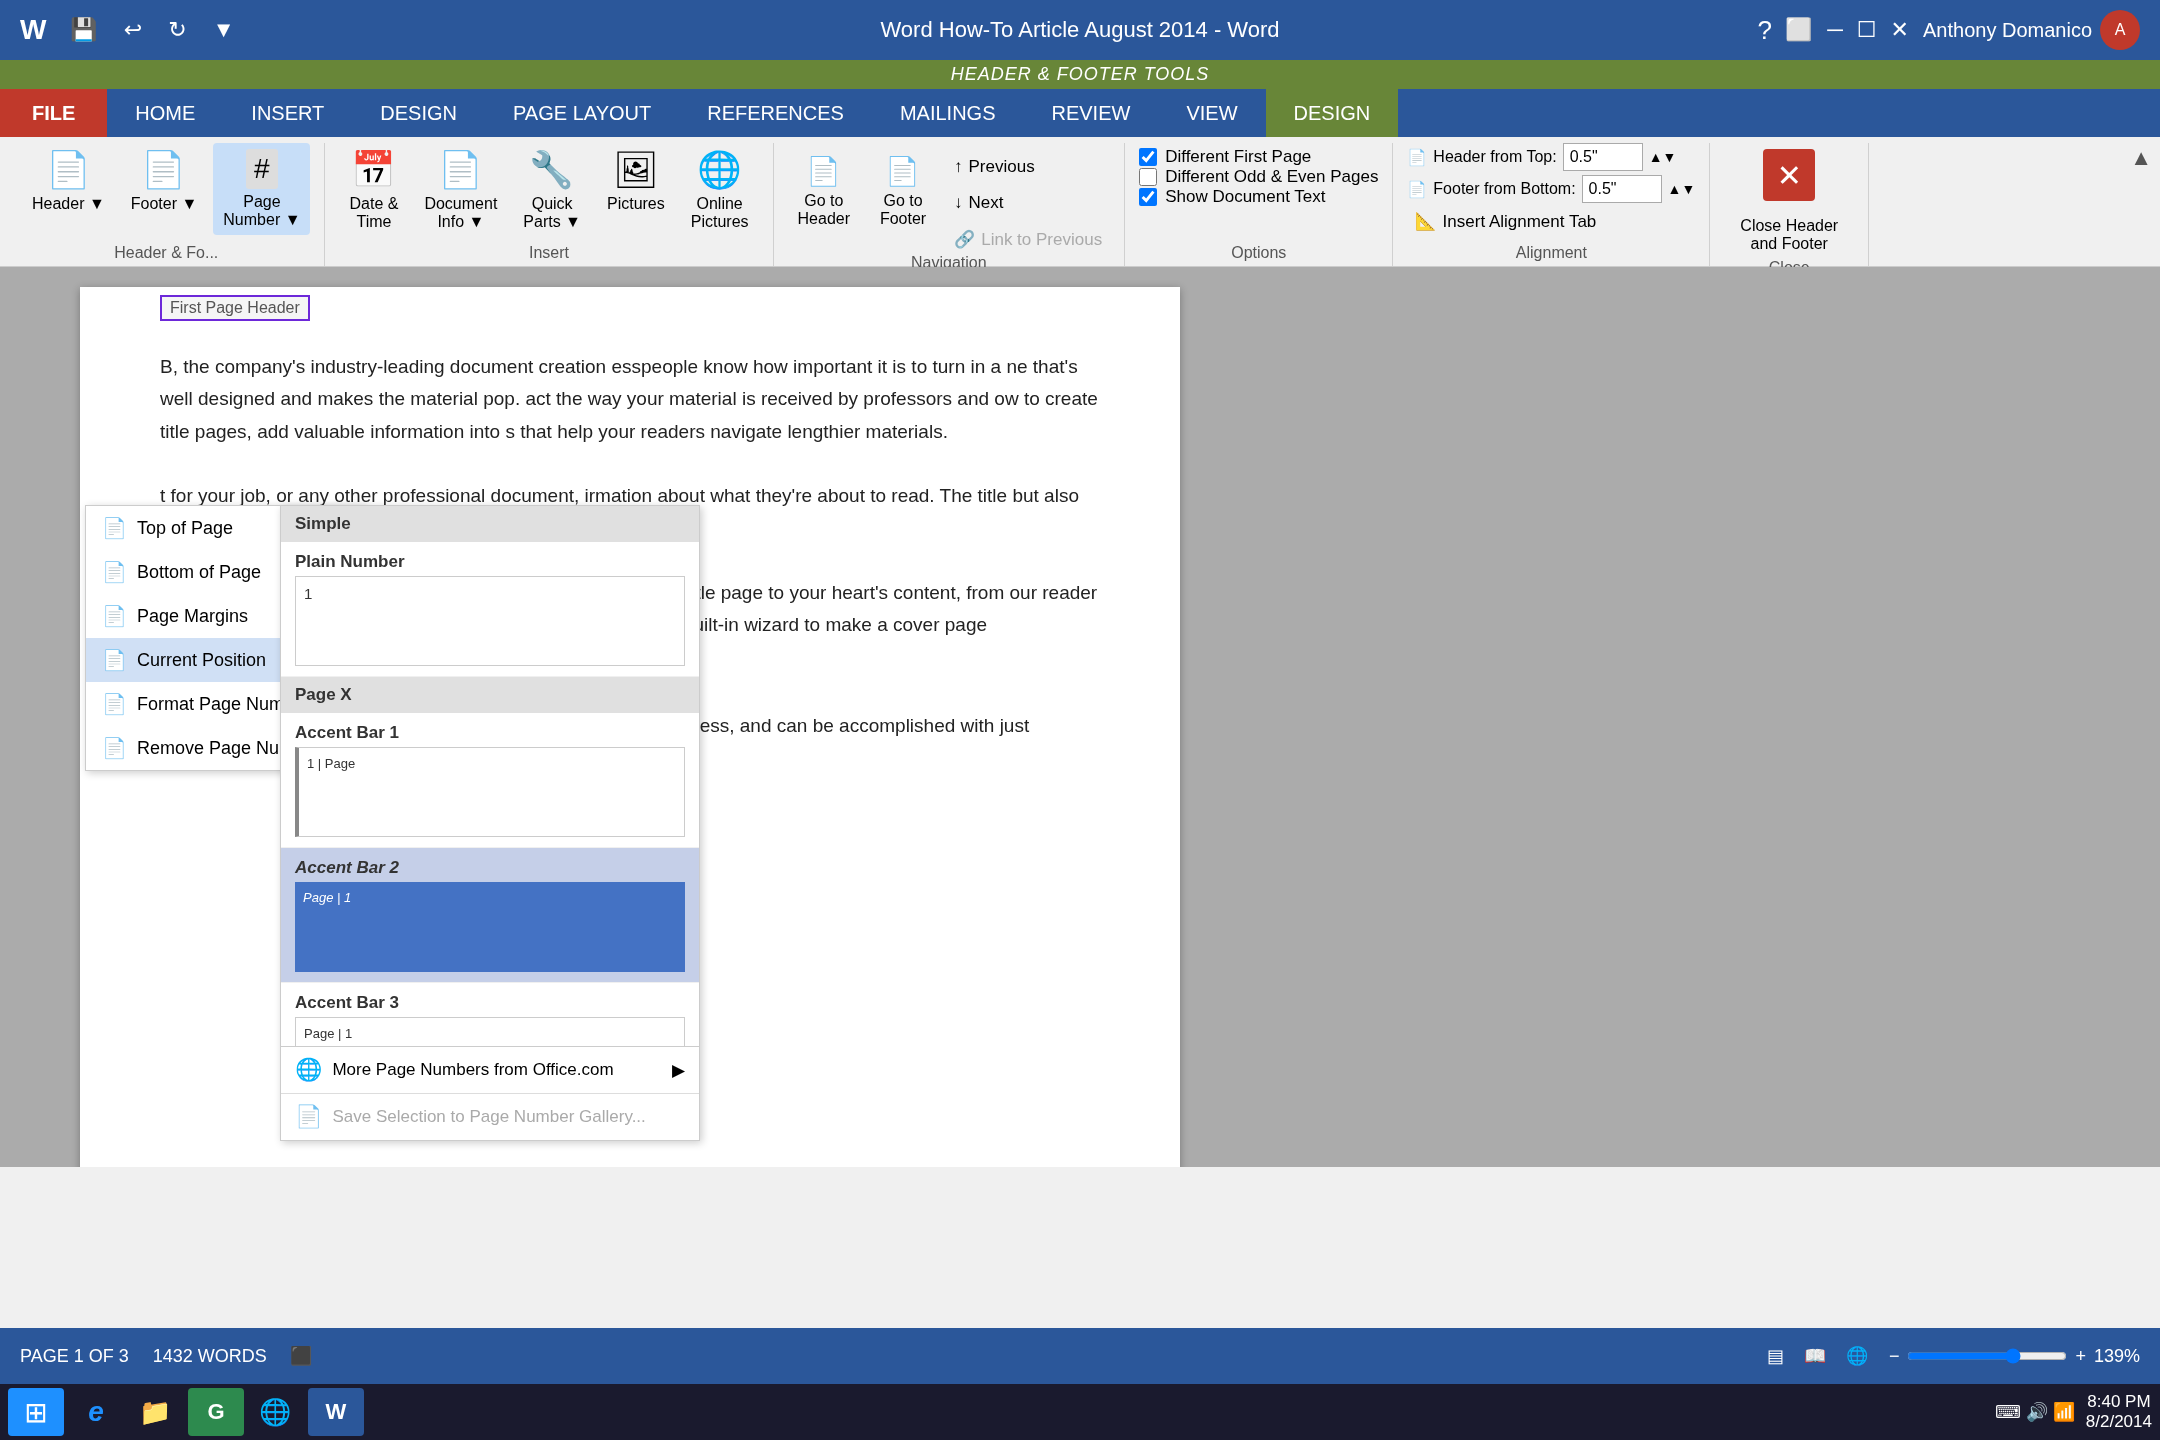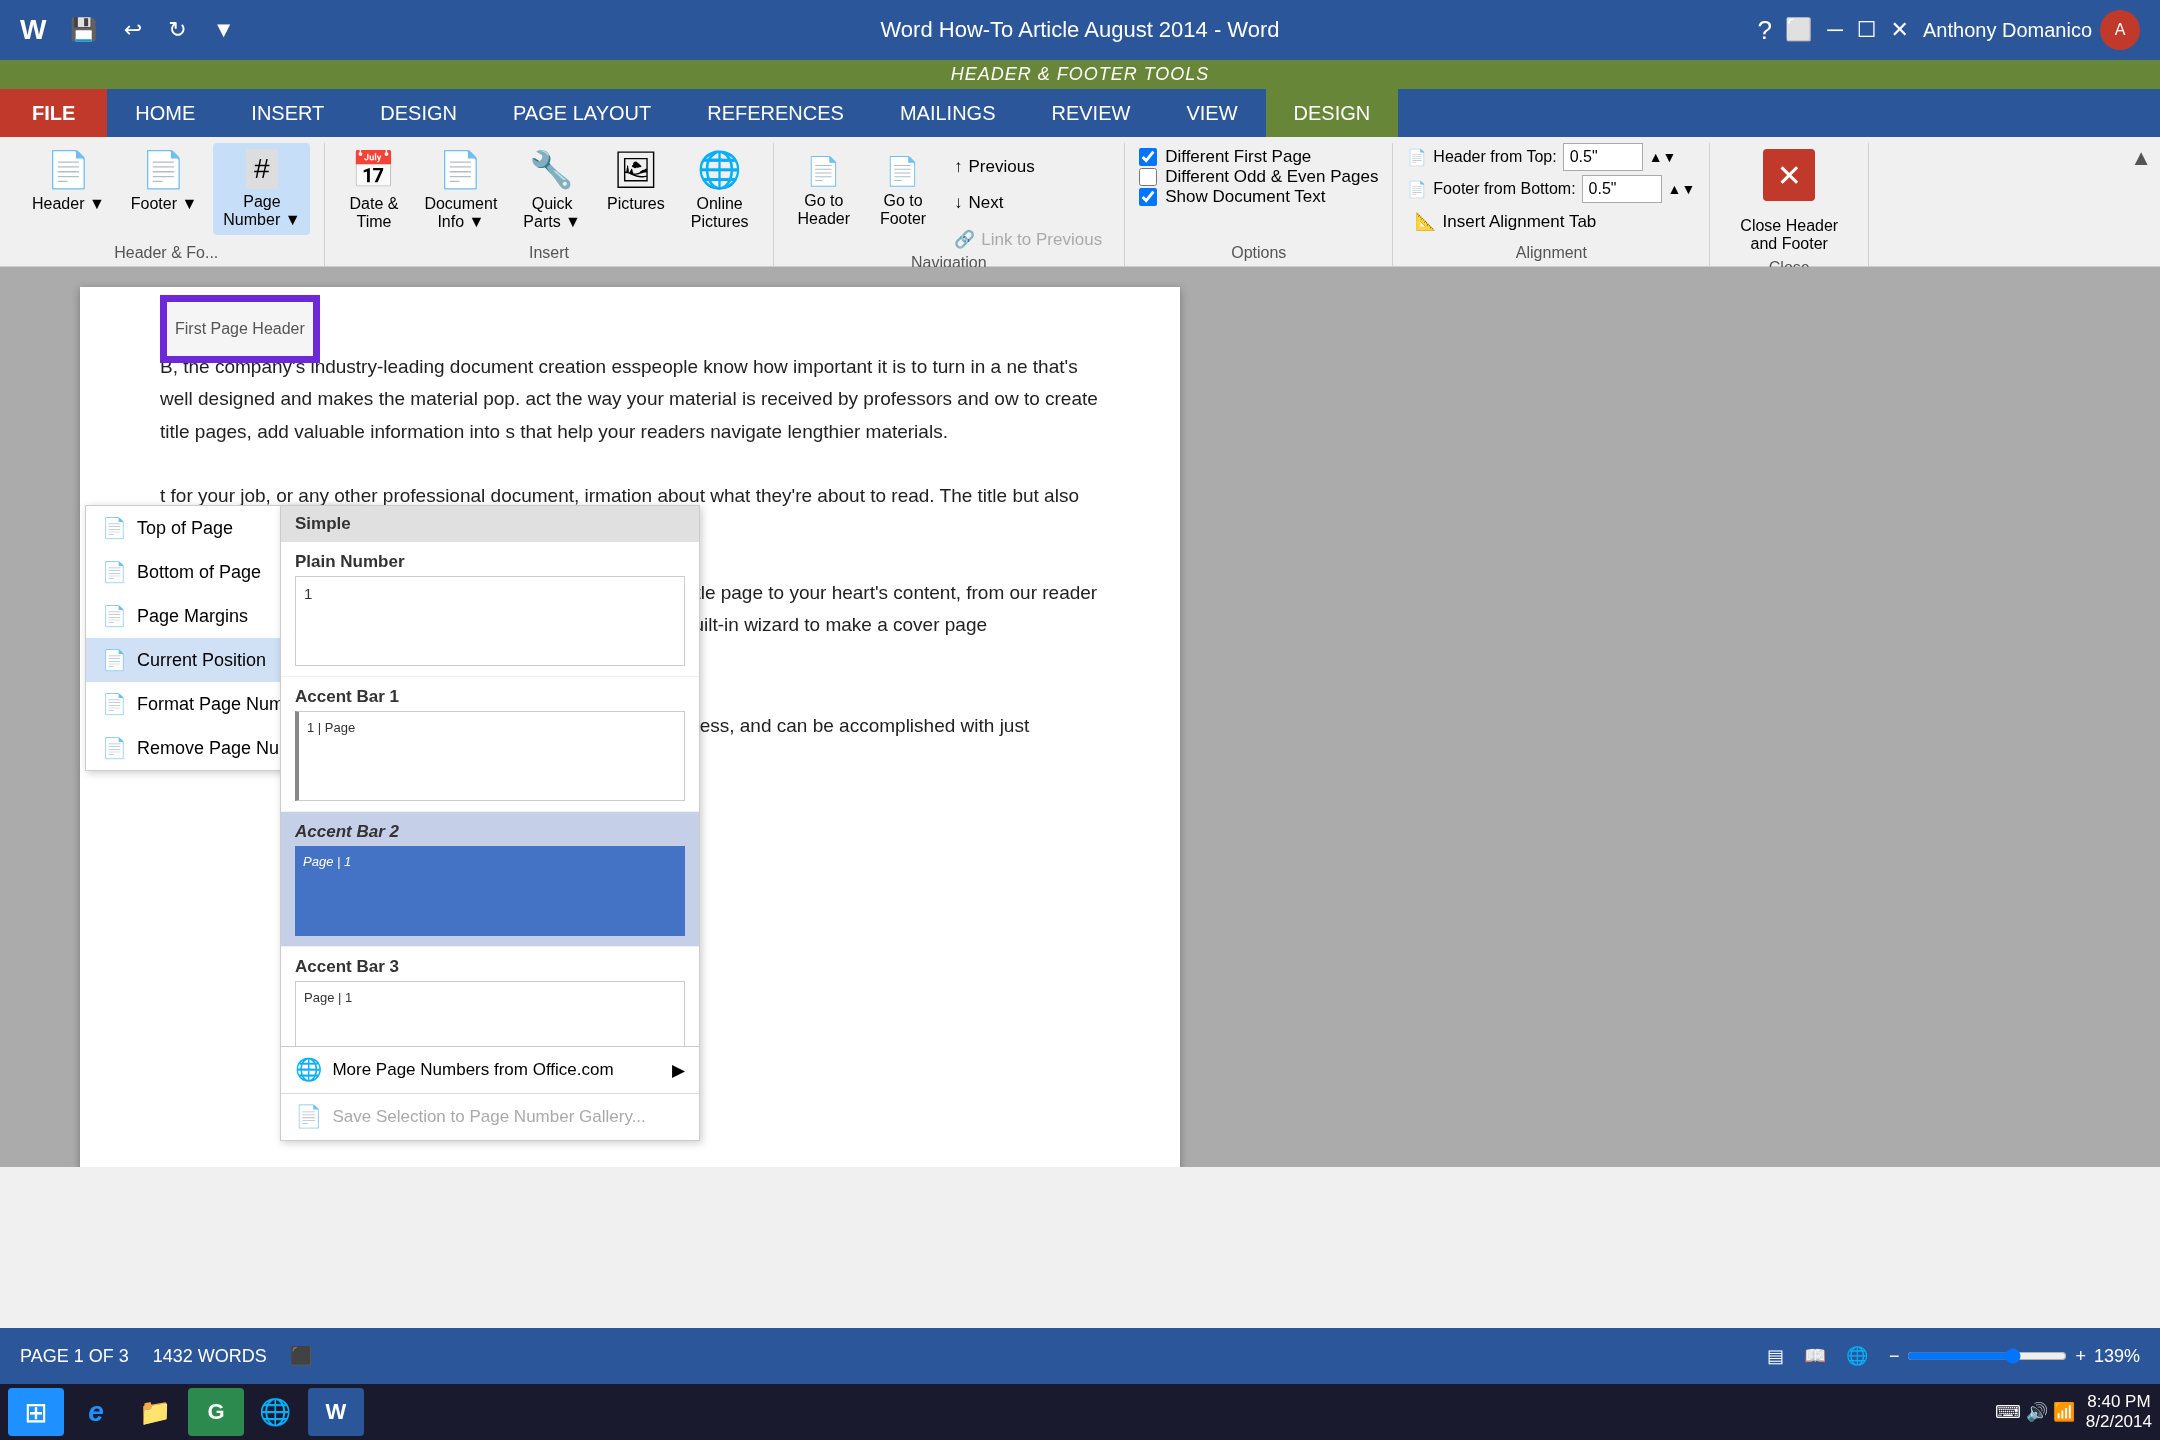--- a/index.html
+++ b/index.html
@@ -229,22 +229,22 @@
       padding: 40px 80px;
       position: relative;
       box-shadow: 0 2px 8px rgba(0,0,0,0.3);
     }
     .first-page-header-label {
       position: absolute;
       top: 8px;
       left: 80px;
       font-size: 16px;
       color: #555;
-      border: 7px solid #6d28d9;
-      padding: 18px 8px;
+      border: 2px solid #6d28d9;
+      padding: 2px 8px;
       background: #f5f5f5;
     }
     .page-content { margin-top: 24px; font-size: 19px; line-height: 1.7; color: #222; }
     .page-content-heading { color: #2b5ebd; font-size: 24px; margin-top: 20px; margin-bottom: 8px; }
 
     
     .status-bar {
       background: #2b579a;
       height: 56px;
       display: flex;
@@ -504,20 +504,21 @@
     <div class="submenu-scroll">
 
       <div class="submenu-section-header">Simple</div>
       <div class="submenu-item">
         <div class="submenu-item-title">Plain Number</div>
         <div class="submenu-item-preview" style="min-height:90px;border:1px solid #ccc;">
           <span>1</span>
         </div>
       </div>
 
+      <div class="submenu-section-header">Page X</div>
       <div class="submenu-item">
         <div class="submenu-item-title">Accent Bar 1</div>
         <div class="submenu-item-preview accent" style="min-height:90px;border-left:4px solid #888;padding:8px;">
           <span style="font-size:13px;">1 | Page</span>
         </div>
       </div>
 
       <div class="submenu-item" style="background:#c5cfe8;font-style:italic;">
         <div class="submenu-item-title">Accent Bar 2</div>
         <div class="submenu-item-preview" style="min-height:90px;background:#4472c4;border:none;padding:8px;color:white;">

